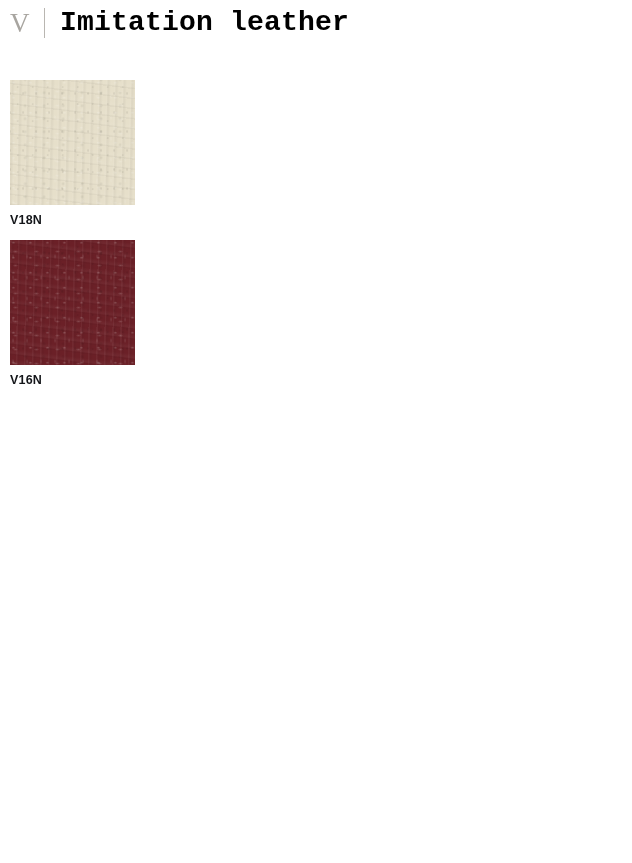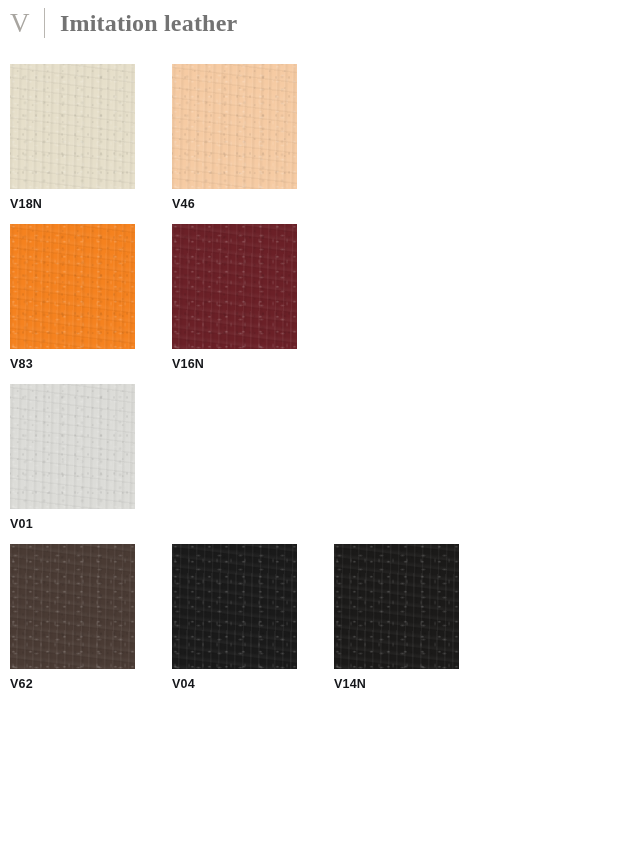--- a/index.html
+++ b/index.html
@@ -31,31 +31,31 @@
     letter-spacing: 0.5px;
     padding-right: 14px;
   }
   .header-divider {
     width: 1px;
     height: 30px;
     background: #b9b6b1;
     margin-right: 15px;
   }
   .header-title {
-    font-family: Liberation Serif, serif;
-    font-size: 24px;
-    color: #737373;
+    font-family: Liberation Mono, monospace;
+    font-size: 28px;
+    color: #000000;
     line-height: 1;
     letter-spacing: 0.2px;
   }
 
   
   .swatch-grid {
     position: absolute;
-    top: 64px;
+    top: 80px;
     left: 10px;
     width: 498px;
   }
   .swatch-row {
     display: flex;
     height: 160px;
   }
   .swatch-cell {
     width: 162px;
     flex: 0 0 162px;
@@ -124,52 +124,25 @@
   <span class="header-divider"></span>
   <h1 class="header-title">Imitation leather</h1>
 </div>
 
 <div class="swatch-grid">
     <div class="swatch-row">
       <div class="swatch-cell">
         <div class="swatch-chip" style="background-color: rgb(230, 223, 202);"></div>
         <div class="swatch-label">V18N</div>
       </div>
-      <div class="swatch-cell">
-        <div class="swatch-chip" style="background-color: rgb(246, 203, 163);"></div>
-        <div class="swatch-label">V46</div>
-      </div>
       <div class="swatch-cell empty"></div>
       <div class="swatch-cell empty"></div>
     </div>
     <div class="swatch-row">
-      <div class="swatch-cell">
-        <div class="swatch-chip" style="background-color: rgb(245, 130, 31);"></div>
-        <div class="swatch-label">V83</div>
-      </div>
       <div class="swatch-cell">
         <div class="swatch-chip" style="background-color: rgb(107, 32, 39);"></div>
         <div class="swatch-label">V16N</div>
       </div>
     </div>
     <div class="swatch-row">
-      <div class="swatch-cell">
-        <div class="swatch-chip" style="background-color: rgb(220, 220, 216);"></div>
-        <div class="swatch-label">V01</div>
-      </div>
-      <div class="swatch-cell empty"></div>
-    </div>
-    <div class="swatch-row">
-      <div class="swatch-cell">
-        <div class="swatch-chip" style="background-color: rgb(74, 59, 52);"></div>
-        <div class="swatch-label">V62</div>
-      </div>
-      <div class="swatch-cell">
-        <div class="swatch-chip" style="background-color: rgb(26, 26, 26);"></div>
-        <div class="swatch-label">V04</div>
-      </div>
-      <div class="swatch-cell">
-        <div class="swatch-chip" style="background-color: rgb(27, 26, 25);"></div>
-        <div class="swatch-label">V14N</div>
-      </div>
       <div class="swatch-cell empty"></div>
     </div>
   </div>
 
 </body></html>

